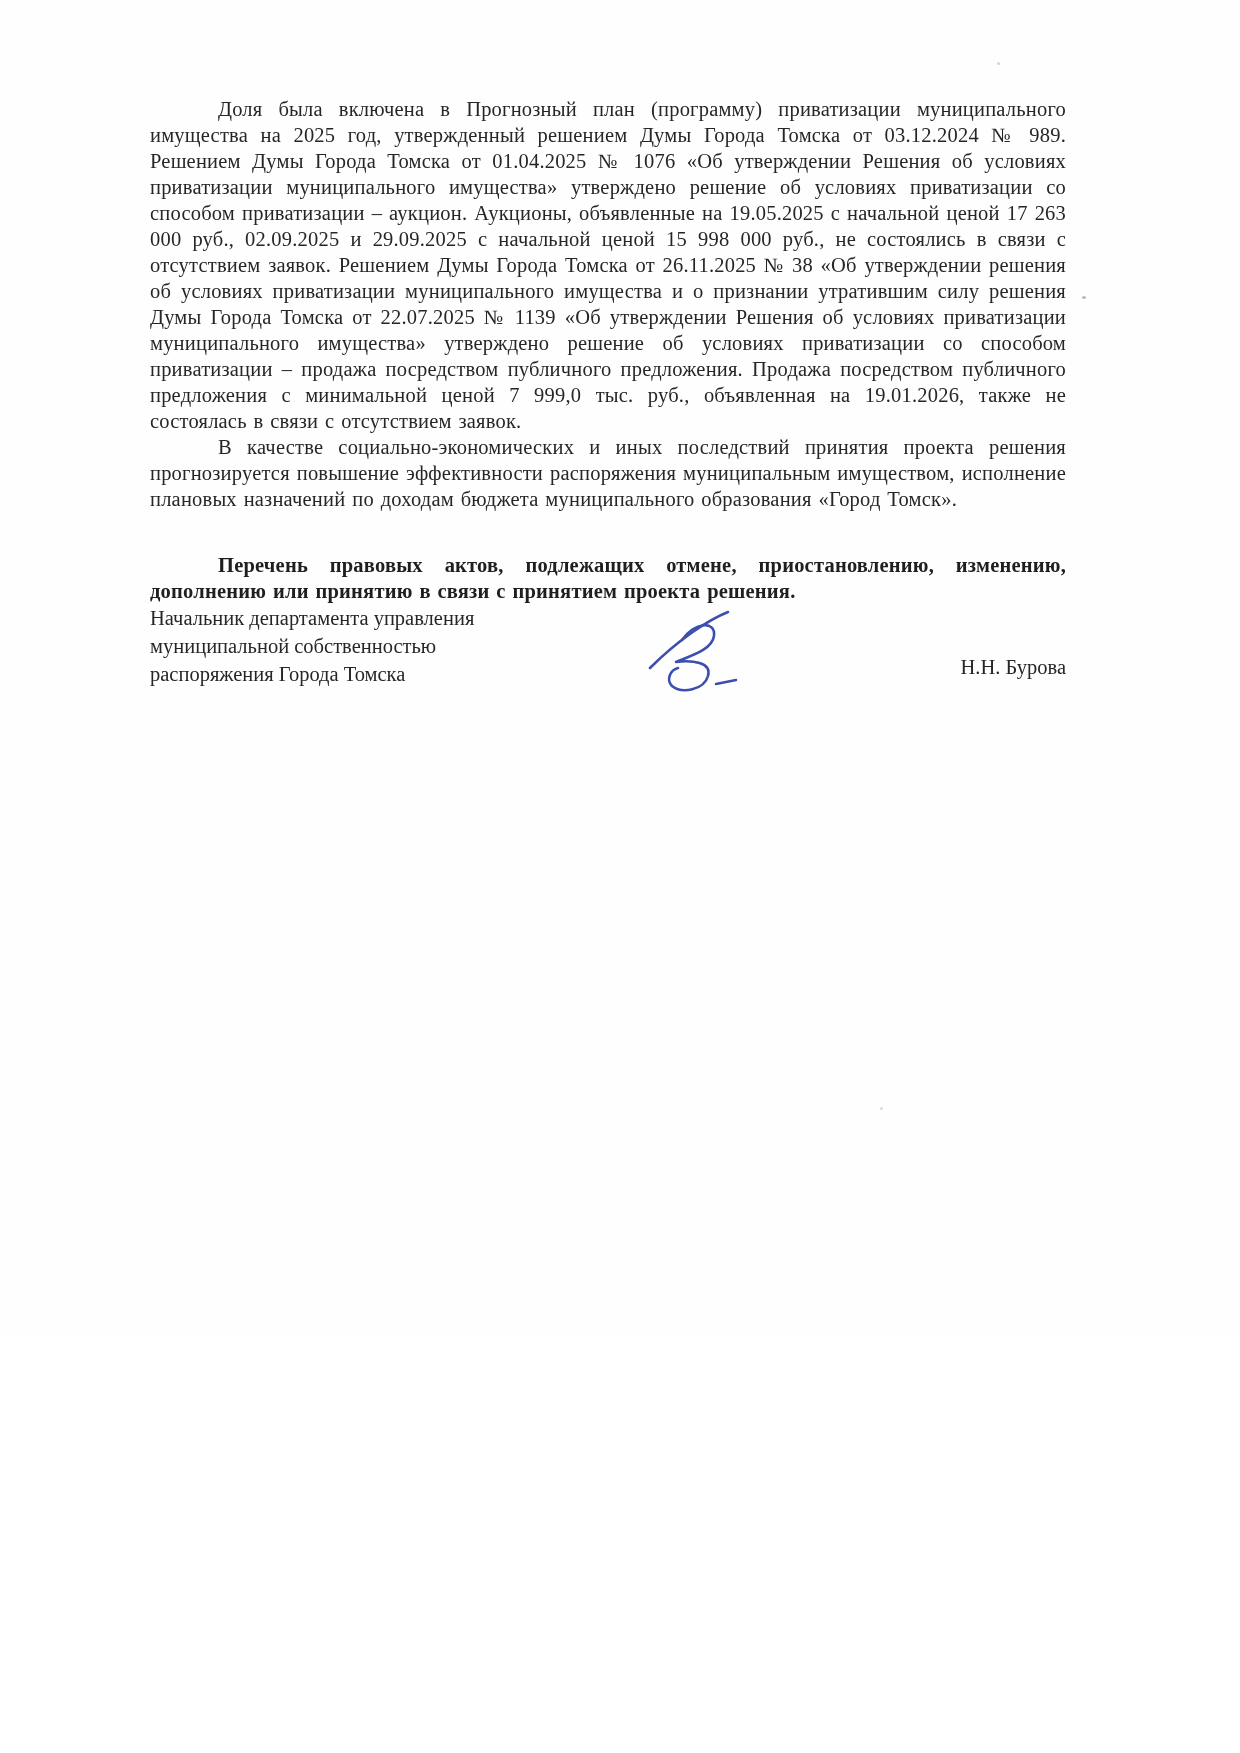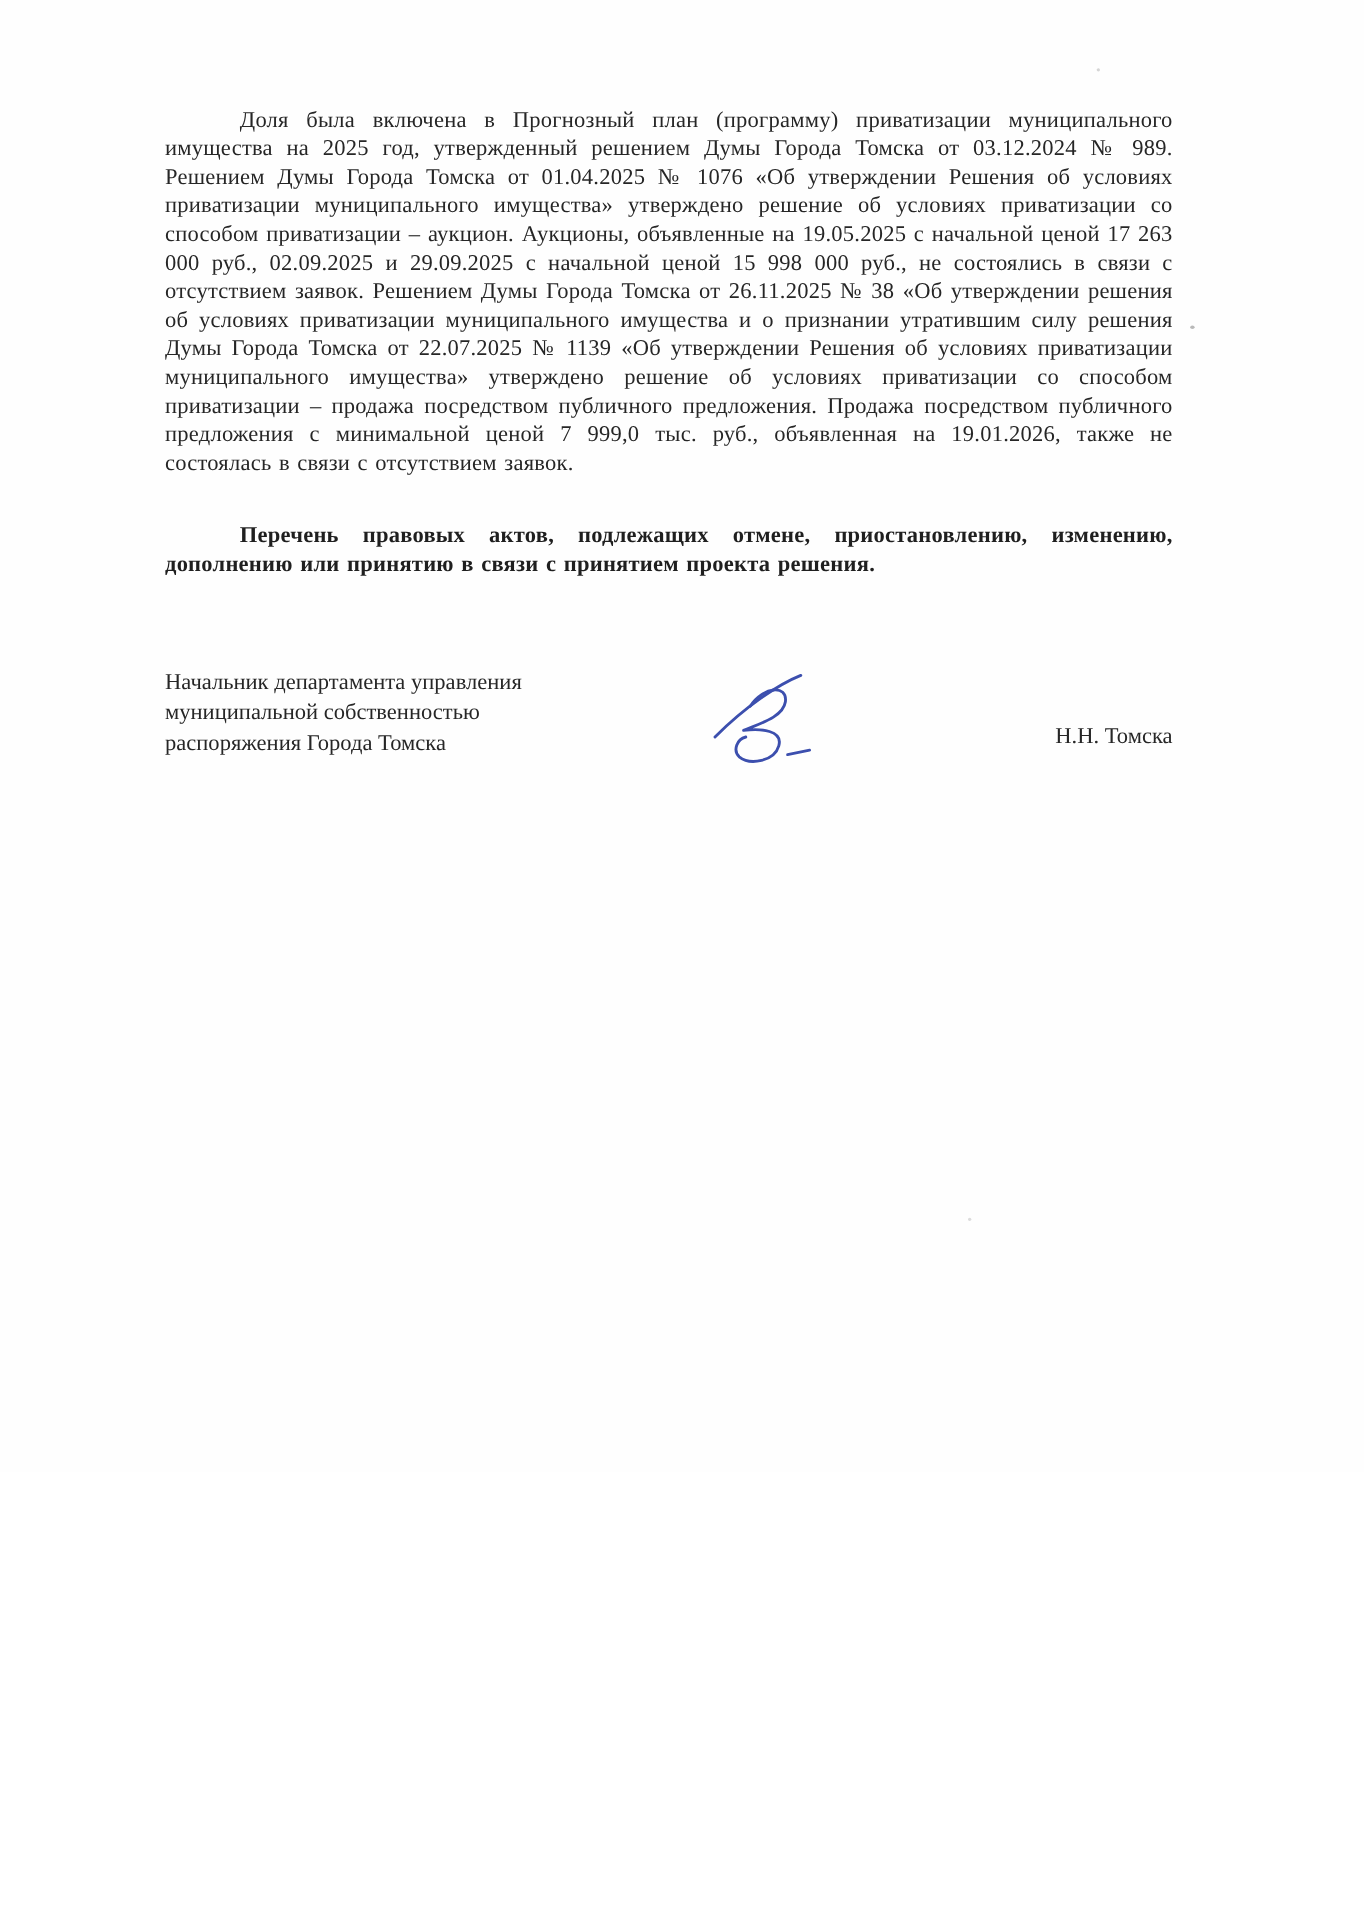--- a/index.html
+++ b/index.html
@@ -39,21 +39,20 @@
     letter-spacing: 0.2px;
     word-spacing: 1.5px;
   }
   p.doc.bold {
     font-weight: bold;
     color: #1f1f1f;
     margin-top: 40px;
   }
   .signature-row {
     position: relative;
-    margin-top: 80px;
     height: 130px;
   }
   .position-lines {
     position: absolute;
     left: 0;
     top: 0;
     font-size: 20.5px;
     line-height: 28px;
     color: #262626;
     white-space: nowrap;
@@ -88,41 +87,42 @@
 </style>
 </head>
 <body>
 
 <div class="scan-page">
 
   <div class="text-block">
 
     <p class="doc">Доля была включена в Прогнозный план (программу) приватизации муниципального имущества на 2025 год, утвержденный решением Думы Города Томска от 03.12.2024 № 989. Решением Думы Города Томска от 01.04.2025 № 1076 «Об утверждении Решения об условиях приватизации муниципального имущества» утверждено решение об условиях приватизации со способом приватизации – аукцион. Аукционы, объявленные на 19.05.2025 с начальной ценой 17 263 000 руб., 02.09.2025 и 29.09.2025 с начальной ценой 15 998 000 руб., не состоялись в связи с отсутствием заявок. Решением Думы Города Томска от 26.11.2025 № 38 «Об утверждении решения об условиях приватизации муниципального имущества и о признании утратившим силу решения Думы Города Томска от 22.07.2025 № 1139 «Об утверждении Решения об условиях приватизации муниципального имущества» утверждено решение об условиях приватизации со способом приватизации – продажа посредством публичного предложения. Продажа посредством публичного предложения с минимальной ценой 7 999,0 тыс. руб., объявленная на 19.01.2026, также не состоялась в связи с отсутствием заявок.</p>
 
+    <p class="doc">В качестве социально-экономических и иных последствий принятия проекта решения прогнозируется повышение эффективности распоряжения муниципальным имуществом, исполнение плановых назначений по доходам бюджета муниципального образования «Город Томск».</p>
 
     <p class="doc bold">Перечень правовых актов, подлежащих отмене, приостановлению, изменению, дополнению или принятию в связи с принятием проекта решения.</p>
 
 
     <div class="signature-row">
 
       <div class="position-lines">
         <span>Начальник департамента управления</span>
         <span>муниципальной собственностью</span>
         <span>распоряжения Города Томска</span>
       </div>
 
       <svg class="signature-ink" viewBox="0 0 130 100" xmlns="http://www.w3.org/2000/svg">
         <g fill="none" stroke="#3c4fae" stroke-width="2.6" stroke-linecap="round" stroke-linejoin="round">
           <path d="M 108 6 C 88 14 58 34 30 62"></path>
           <path d="M 62 34 C 74 16 96 14 94 30 C 92 44 70 50 56 56 C 72 54 92 56 88 70 C 84 84 62 88 52 80 C 46 74 50 64 58 62"></path>
           <path d="M 96 78 L 116 74"></path>
         </g>
       </svg>
 
-      <div class="signer-name">Н.Н. Томска</div>
+      <div class="signer-name">Н.Н. Бурова</div>
     </div>
 
   </div>
 
   <div class="speck s1"></div>
   <div class="speck s2"></div>
   <div class="speck s3"></div>
 
 </div>
 

